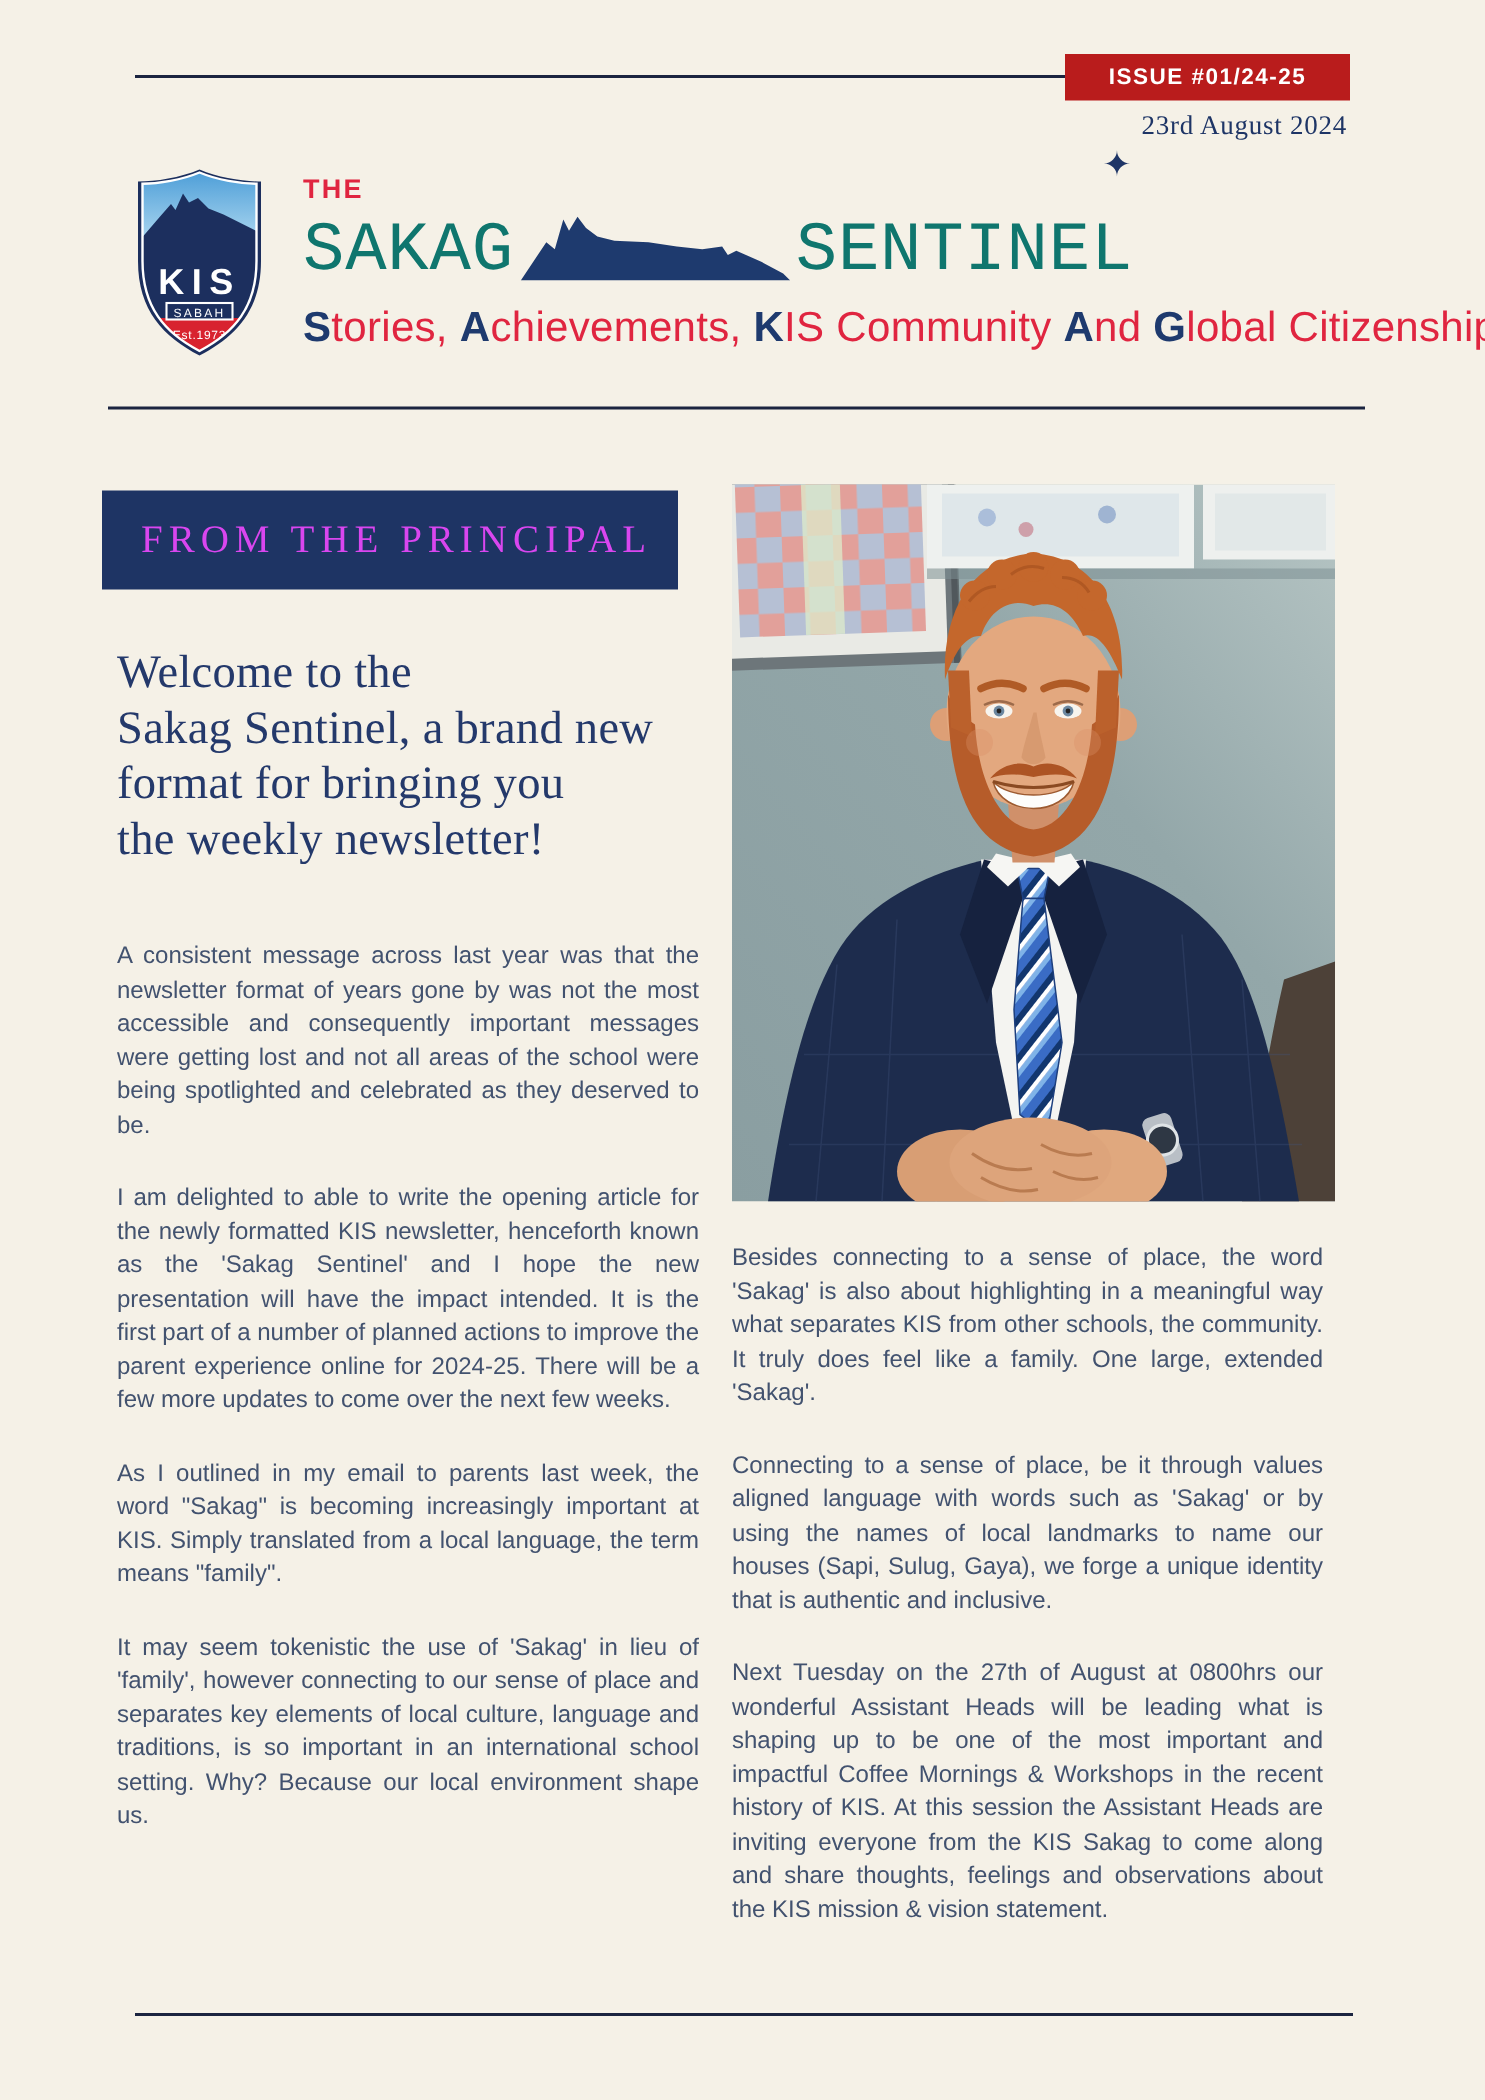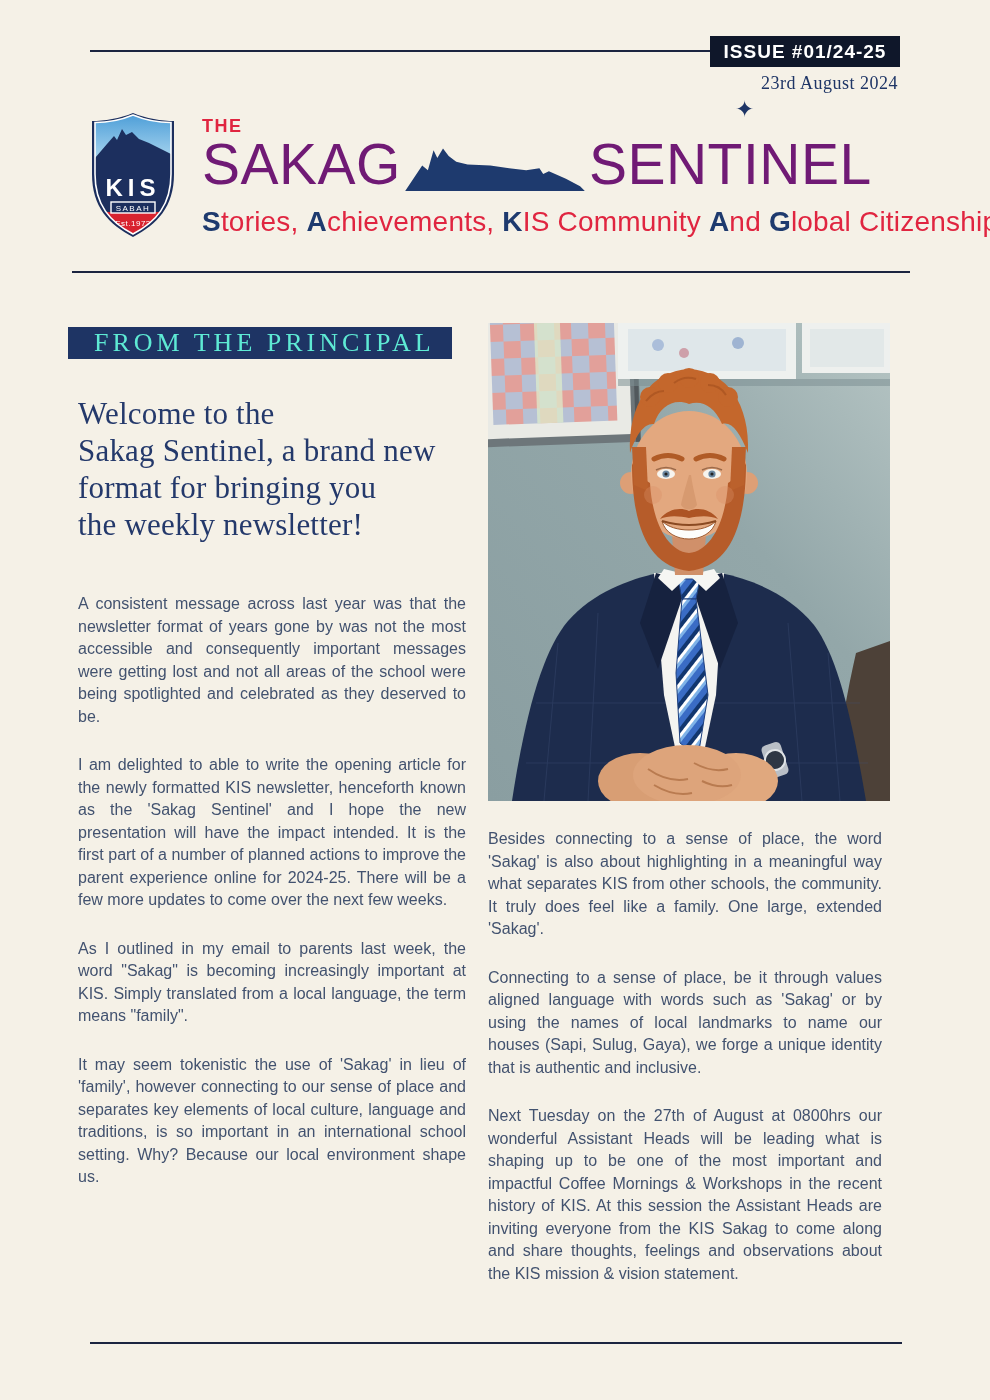--- a/index.html
+++ b/index.html
@@ -9,51 +9,51 @@
     background:#f5f1e7; overflow:hidden;
     font-family:"Liberation Sans", sans-serif;
   }
   .rule{ position:absolute; height:2px; background:#1b2440; }
   .rule-top{ top:50px; left:90px; width:620px; }
   .rule-header{ top:271px; left:72px; width:838px; }
   .rule-bottom{ top:1342px; left:90px; width:812px; }
 
   .issue-badge{
     position:absolute; top:36px; left:710px; width:190px; height:31px;
-    background:#0f172a; color:#ffffff; font-weight:bold; font-size:19px;
+    background:#b91c1c; color:#ffffff; font-weight:bold; font-size:15px;
     letter-spacing:1px; display:flex; align-items:center; justify-content:center;
     white-space:nowrap;
   }
   .date{
     position:absolute; top:73px; right:92px;
     font-family:"Liberation Serif", serif; font-size:18px; color:#1e3566;
     letter-spacing:0.5px;
   }
   .star{ position:absolute; top:96px; left:735px; color:#1e3566; font-size:23px; }
 
   .masthead{ position:absolute; top:112px; left:88px; display:flex; }
   .logo-svg{ width:90px; height:126px; flex:0 0 auto; }
   .mast-text{ margin-left:24px; }
   .the{ color:#e02540; font-size:18px; font-weight:bold; letter-spacing:1.5px; margin-top:4px; }
   .title-row{ display:flex; align-items:flex-end; margin-top:-2px; }
   .title-word{
-    font-family:Liberation Sans, sans-serif; font-size:57px; line-height:1.05;
-    color:#701a75; letter-spacing:0.5px; white-space:nowrap;
+    font-family:Liberation Mono, monospace; font-size:46px; line-height:1.05;
+    color:#0f766e; letter-spacing:0.5px; white-space:nowrap;
   }
   .mountain-svg{ width:182px; height:52px; margin:0 3px 4px; flex:0 0 auto; }
   .tagline{ margin-top:11px; font-size:28px; color:#e02540; letter-spacing:0.2px; white-space:nowrap; }
   .tagline .lead{ color:#1e3a6e; font-weight:bold; }
 
   .content{ position:absolute; top:323px; left:68px; width:822px; display:flex; gap:23px; }
   .col-left{ width:397px; }
   .col-right{ width:402px; }
 
   .banner{
-    margin-top:4px; width:384px; height:32px; background:#1e3464;
-    color:#5eead4; font-family:"Liberation Serif", serif; font-size:26px;
+    margin-top:4px; width:384px; height:66px; background:#1e3464;
+    color:#d946ef; font-family:"Liberation Serif", serif; font-size:26px;
     letter-spacing:4px; display:flex; align-items:center; padding-left:26px;
     white-space:nowrap;
   }
   .heading{
     margin:36px 0 0 10px;
     font-family:"Liberation Serif", serif; font-size:31px; line-height:37px;
     color:#24396b; letter-spacing:0.2px;
   }
   .paras-left{ margin:50px 0 0 10px; width:388px; }
   .paras-right{ margin-top:27px; width:394px; }

